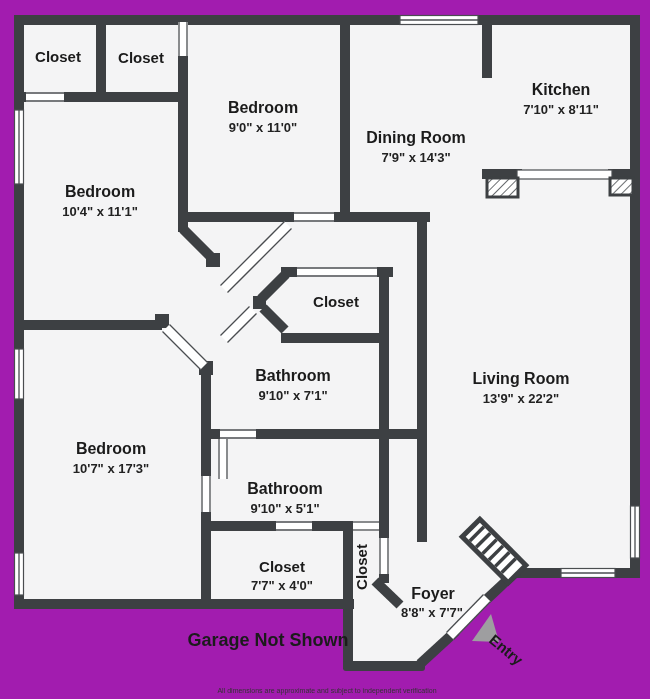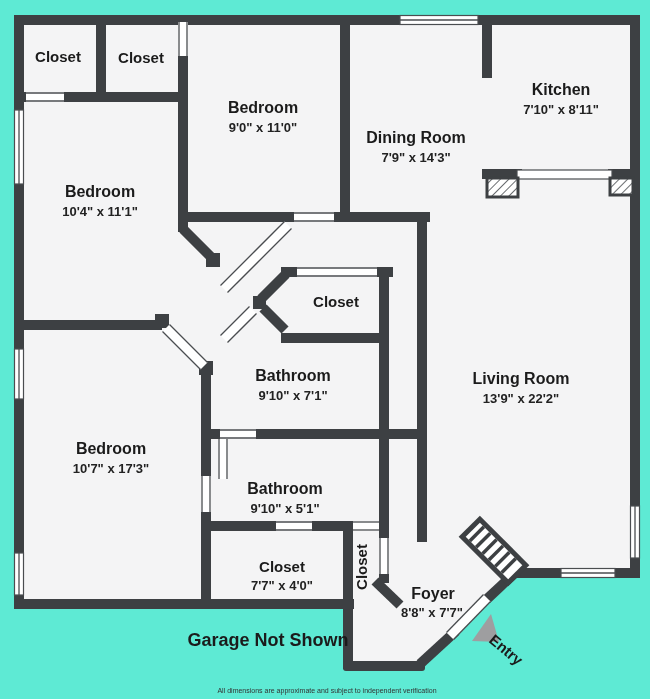--- a/index.html
+++ b/index.html
@@ -1,16 +1,16 @@
 <!DOCTYPE html>
 <html><head>
 <meta charset="utf-8">
 <style>
   html,body{margin:0;padding:0;background:#ffffff;}
-  .stage{position:relative;width:650px;height:699px;background:#5eead4;overflow:hidden;
+  .stage{position:relative;width:650px;height:699px;background:#a21caf;overflow:hidden;
          font-family:"Liberation Sans", sans-serif;text-align:right;}
   svg{display:block;}
   .wall{fill:#3d4043;}
   .floor{fill:#f4f4f5;}
   .wline{stroke:#3d4043;stroke-width:10;stroke-linecap:butt;}
   .thin{stroke:#4a4d50;stroke-width:1.3;}
   .open{stroke:#ffffff;stroke-width:10;}
   .name{font-family:"Liberation Sans",sans-serif;font-weight:700;font-size:16px;fill:#1b1b1b;text-anchor:middle;}
   .small{font-family:"Liberation Sans",sans-serif;font-weight:700;font-size:15px;fill:#1b1b1b;text-anchor:middle;}
   .dims{font-family:"Liberation Sans",sans-serif;font-weight:700;font-size:13px;fill:#222;text-anchor:middle;}

